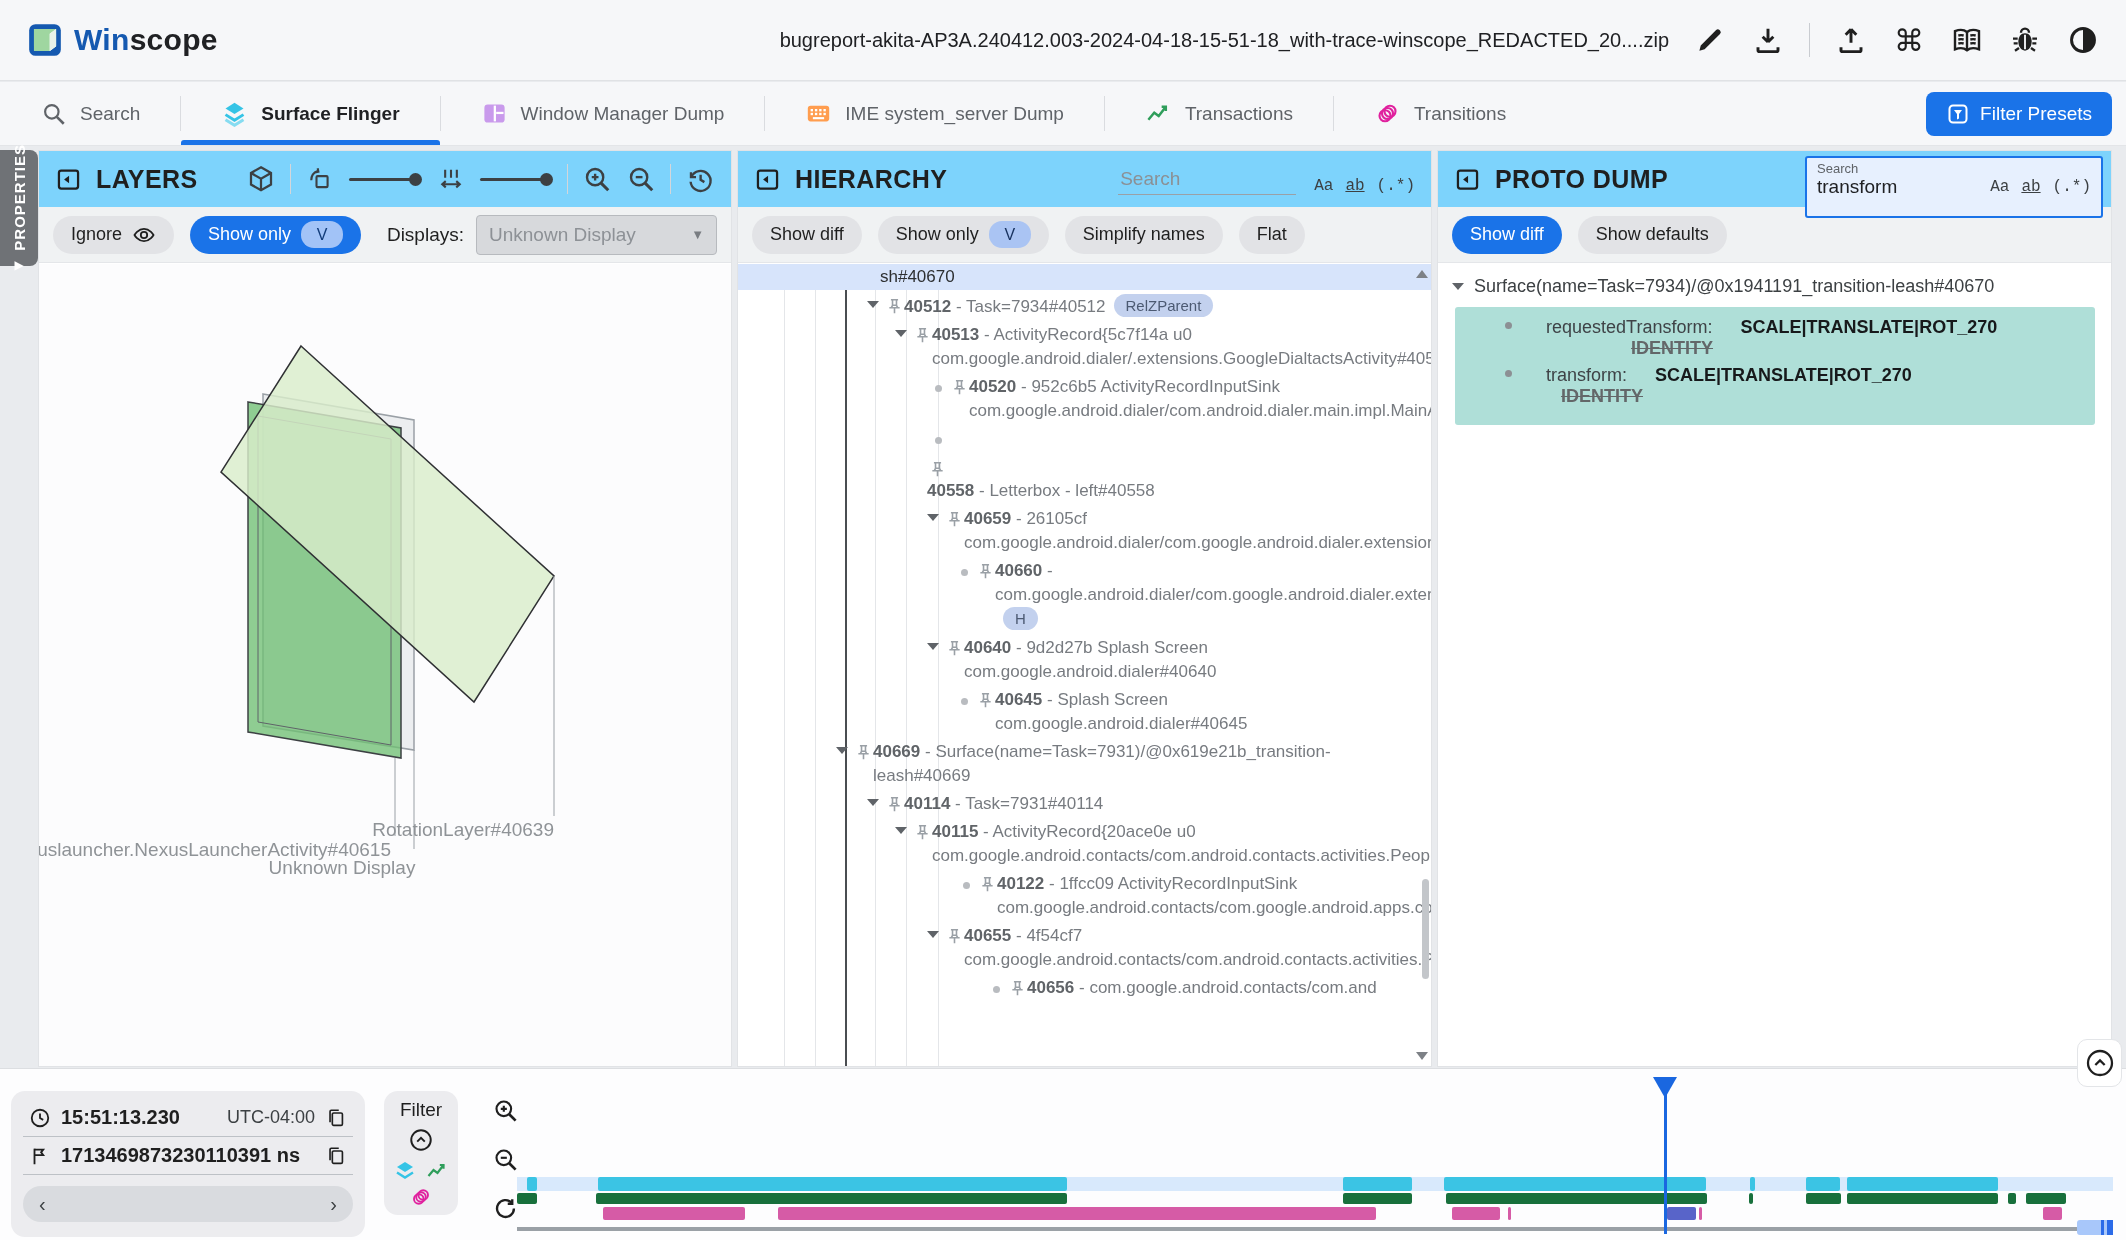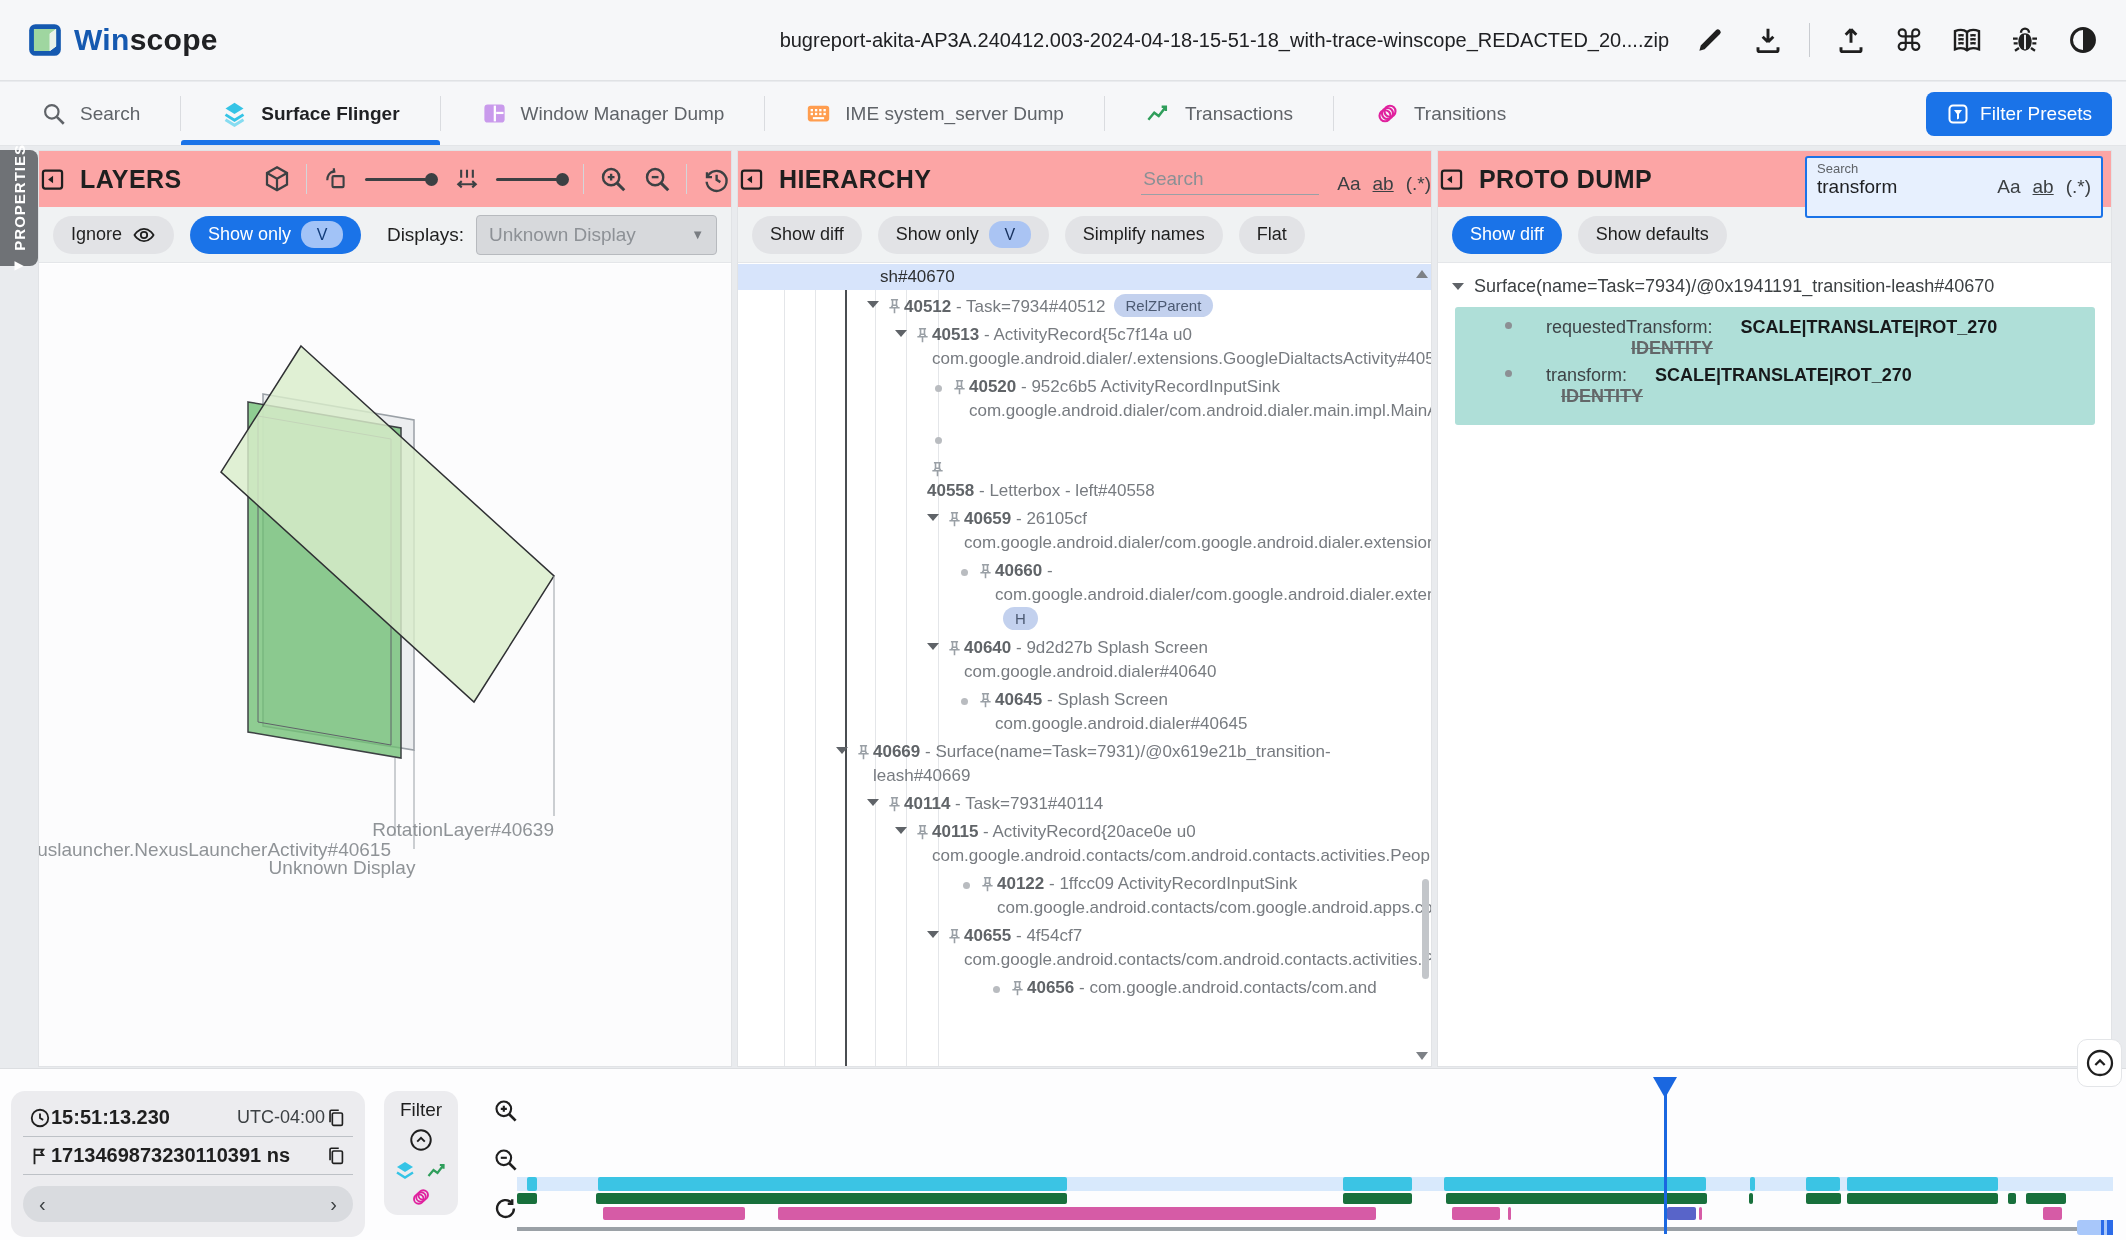--- a/index.html
+++ b/index.html
@@ -40,21 +40,21 @@
     justify-content:center; gap:8px; cursor:pointer; }
   #props-rail .vtext { writing-mode:vertical-rl; transform:rotate(180deg); color:#fff;
     font-size:15px; font-weight:700; letter-spacing:1px; }
   #props-rail .arr { color:#fff; font-size:12px; }
 
   
   .panel { position:absolute; top:150px; height:917px; background:#fff; border:1px solid #e1e3e6; }
   #panel-layers { left:38px; width:694px; }
   #panel-hierarchy { left:737px; width:695px; }
   #panel-proto { left:1437px; width:675px; }
-  .panel-head { height:56px; background:#fca5a5; display:flex; align-items:center; padding:0 0; }
+  .panel-head { height:56px; background:#7dd3fc; display:flex; align-items:center; padding:0 16px; }
   .panel-title { display:flex; align-items:center; gap:14px; font-size:25px; font-weight:600;
     letter-spacing:.4px; color:#1f1f1f; }
   .panel-title .ic { width:27px; height:27px; }
   .panel-sub { height:56px; background:#f0f2f3; display:flex; align-items:center; padding:0 14px;
     gap:16px; border-bottom:1px solid #e4e6e9; }
   .chip-btn { background:#e2e3e6; border:none; border-radius:19px; height:38px; padding:0 18px;
     font-size:18px; color:#1f1f1f; display:flex; align-items:center; gap:10px; cursor:pointer;
     font-family:inherit; white-space:nowrap; }
   .chip-btn.blue { background:#1a73e8; color:#fff; }
   .chip-btn .vchip { background:#aac4f3; color:#17315e; border-radius:13px; min-width:42px; height:27px;
@@ -78,21 +78,21 @@
 
   
   #layers-canvas { position:absolute; left:0; top:113px; width:692px; height:802px; background:#fcfcfd;
     overflow:hidden; }
 
   
   .search-line { margin-left:auto; display:flex; align-items:flex-end; gap:18px; }
   #h-search { width:178px; border:none; outline:none; background:transparent; font-size:19px;
     border-bottom:1px solid #9aa0a6; padding:4px 2px; color:#202124; font-family:inherit; }
   #h-search::placeholder { color:#8b9095; }
-  .match-icons { display:flex; align-items:center; gap:12px; font-size:19px; color:#3c4043; }
+  .match-icons { display:flex; align-items:center; gap:12px; font-size:16px; color:#3c4043;font-family:Liberation Mono, monospace; }
   .match-icons span { cursor:pointer; }
   .match-icons .u { text-decoration:underline; }
 
   
   #tree { position:absolute; left:0; top:113px; width:693px; height:802px; overflow:hidden;
     background:#fff; font-size:17px; color:#777b80; }
   .guides { position:absolute; top:0; bottom:0; left:0; width:100%; pointer-events:none; }
   .guide { position:absolute; top:0; bottom:0; width:1px; background:#e4e6e9; }
   .guide.dark { width:2px; background:#4a4d51; }
   .trow { position:relative; display:flex; align-items:flex-start; margin-bottom:4px;
@@ -134,21 +134,21 @@
   .pentry .pkey { font-size:18px; color:#3f4347; margin-right:8px; }
   .pentry .pval { font-size:18px; font-weight:700; color:#17191b; }
   .pentry .pold { font-size:18px; font-weight:600; color:#636769; text-decoration:line-through; }
 
   
   #bottom { position:absolute; left:0; top:1068px; width:2126px; height:172px; background:#fdfdfe;
     border-top:1px solid #dcdee1; }
   #time-card { position:absolute; left:11px; top:22px; width:354px; height:146px; background:#ececef;
     border-radius:14px; padding:8px 12px 10px; }
   .tc-row { display:flex; align-items:center; height:38px; border-bottom:1px solid #bdc1c6;
-    padding:0 6px; }
+    padding:0 6px; gap:10px; }
   .tc-row .ic { width:22px; height:22px; }
   .tc-main { font-size:20px; font-weight:700; color:#1f1f1f; }
   .tc-tz { margin-left:auto; font-size:18px; color:#3c4043; font-weight:400; }
   .tc-copy { width:24px; height:24px; cursor:pointer; }
   .tc-copy.push { margin-left:auto; }
   #tc-nav { margin-top:11px; height:36px; background:#d9dbdf; border-radius:18px; display:flex;
     align-items:center; justify-content:space-between; padding:0 16px; font-size:20px; color:#3c4043; }
   #tc-nav span { cursor:pointer; }
   #filter-card { position:absolute; left:384px; top:22px; width:74px; height:124px; background:#ececef;
     border-radius:14px; padding:8px 0 0; text-align:center; }

